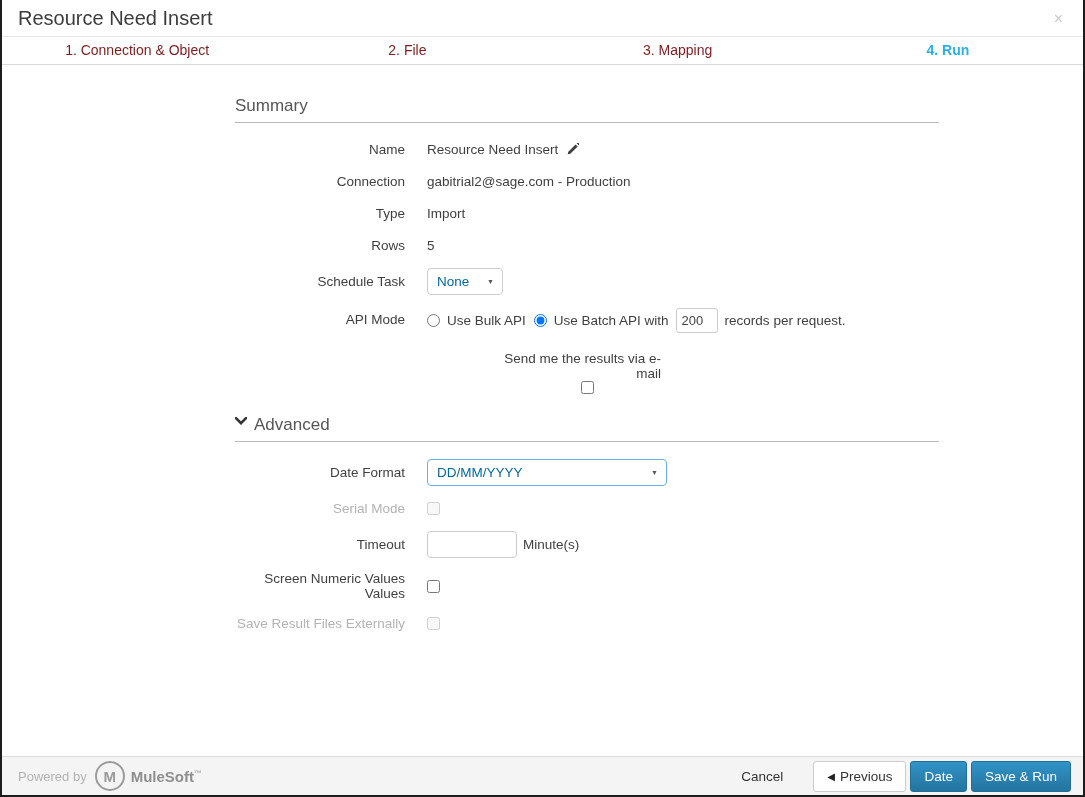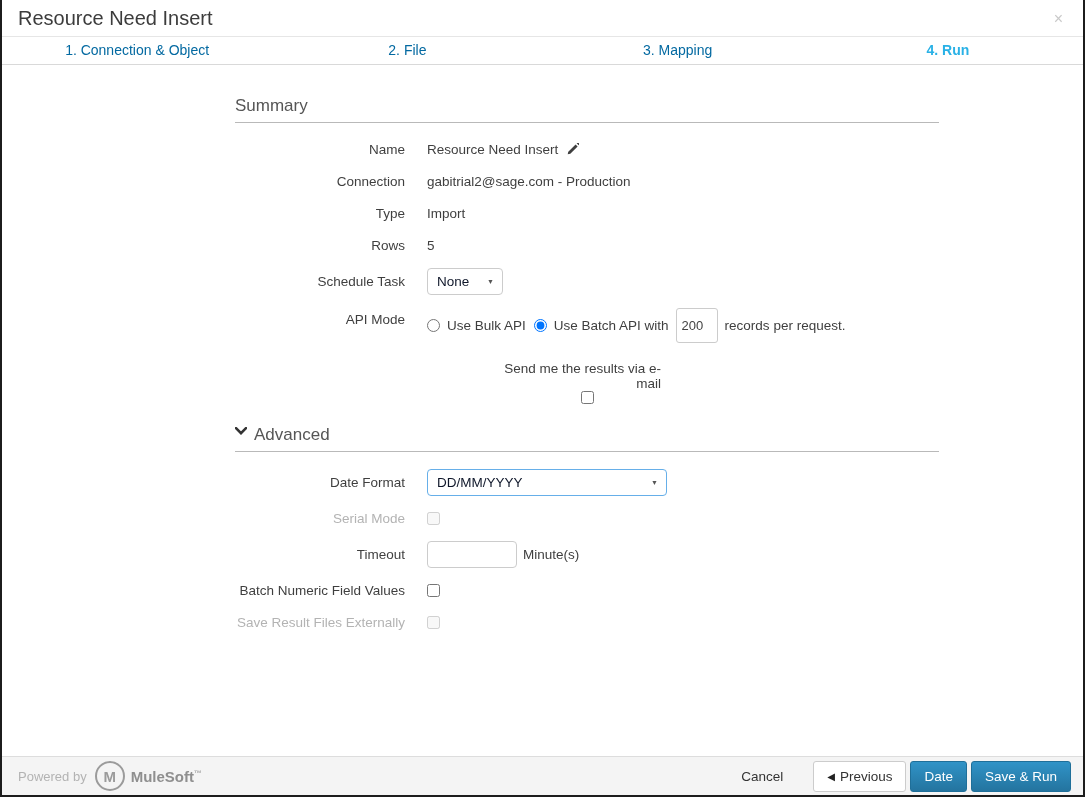--- a/index.html
+++ b/index.html
@@ -28,21 +28,21 @@
   .close { color: #c9c9c9; font-size: 16px; cursor: pointer; line-height: 1; padding: 2px 4px; }
   
   .tabs {
     display: flex;
     border-bottom: 1px solid #d9d9d9;
   }
   .tab {
     flex: 1; text-align: center;
     padding: 5px 0 6px 0;
     font-size: 14px;
-    color: #0369a1;
+    color: #7f1d1d;
     cursor: pointer;
   }
   .tab.active { color: #29b1e6; font-weight: bold; }
   
   .content { flex: 1; padding-top: 31px; overflow: hidden; }
   .section { width: 704px; margin-left: 233px; }
   .section + .section { margin-top: 21px; }
   .section-heading {
     font-size: 17px; color: #565656;
     border-bottom: 1px solid #b9b9b9;
@@ -57,33 +57,33 @@
     color: #3f3f3f;
   }
   .row-label.disabled { color: #b3b3b3; }
   .row-value { color: #3f3f3f; display: flex; align-items: center; gap: 6px; }
   .pencil { display: inline-flex; margin-left: 2px; cursor: pointer; }
   
   .select {
     position: relative;
     height: 27px; border: 1px solid #ccc; border-radius: 4px;
     background: #fff; display: flex; align-items: center;
-    padding: 0 22px 0 9px; font-size: 13.5px; color: #0f172a;
+    padding: 0 22px 0 9px; font-size: 13.5px; color: #0369a1;
     cursor: pointer;
   }
   .select::after {
     content: "▼"; position: absolute; right: 8px; top: 9px;
     font-size: 7px; color: #555;
   }
   .select.small { width: 76px; }
   .select.wide { width: 240px; border-color: #66afe9; }
   
   .textbox {
     border: 1px solid #ccc; border-radius: 3px;
-    height: 35px; font-size: 13px; padding: 0 5px;
+    height: 25px; font-size: 13px; padding: 0 5px;
     font-family: "Liberation Sans", sans-serif; color: #444;
   }
   .textbox.batch { width: 42px; }
   .textbox.timeout { width: 90px; height: 27px; border-radius: 4px; }
   .radio-group { display: flex; flex-direction: row; gap: 8px; }
   .radio-line { display: flex; align-items: center; gap: 7px; }
   input[type="radio"], input[type="checkbox"] { width: 13px; height: 13px; margin: 0; }
   .row.email { margin-top: 18px; flex-direction: column; }
   
   .footer {
@@ -230,21 +230,21 @@
 
       <div class="row">
         <div class="row-label">Timeout</div>
         <div class="row-value">
           <input class="textbox timeout" type="text" style="">
           <span>Minute(s)</span>
         </div>
       </div>
 
       <div class="row">
-        <div class="row-label">Batch Numeric Field Values</div>
+        <div class="row-label">Screen Numeric Values Values</div>
         <div class="row-value">
           <input type="checkbox" style="">
         </div>
       </div>
 
       <div class="row">
         <div class="row-label disabled">Save Result Files Externally</div>
         <div class="row-value">
           <input type="checkbox" disabled="" style="">
         </div>

